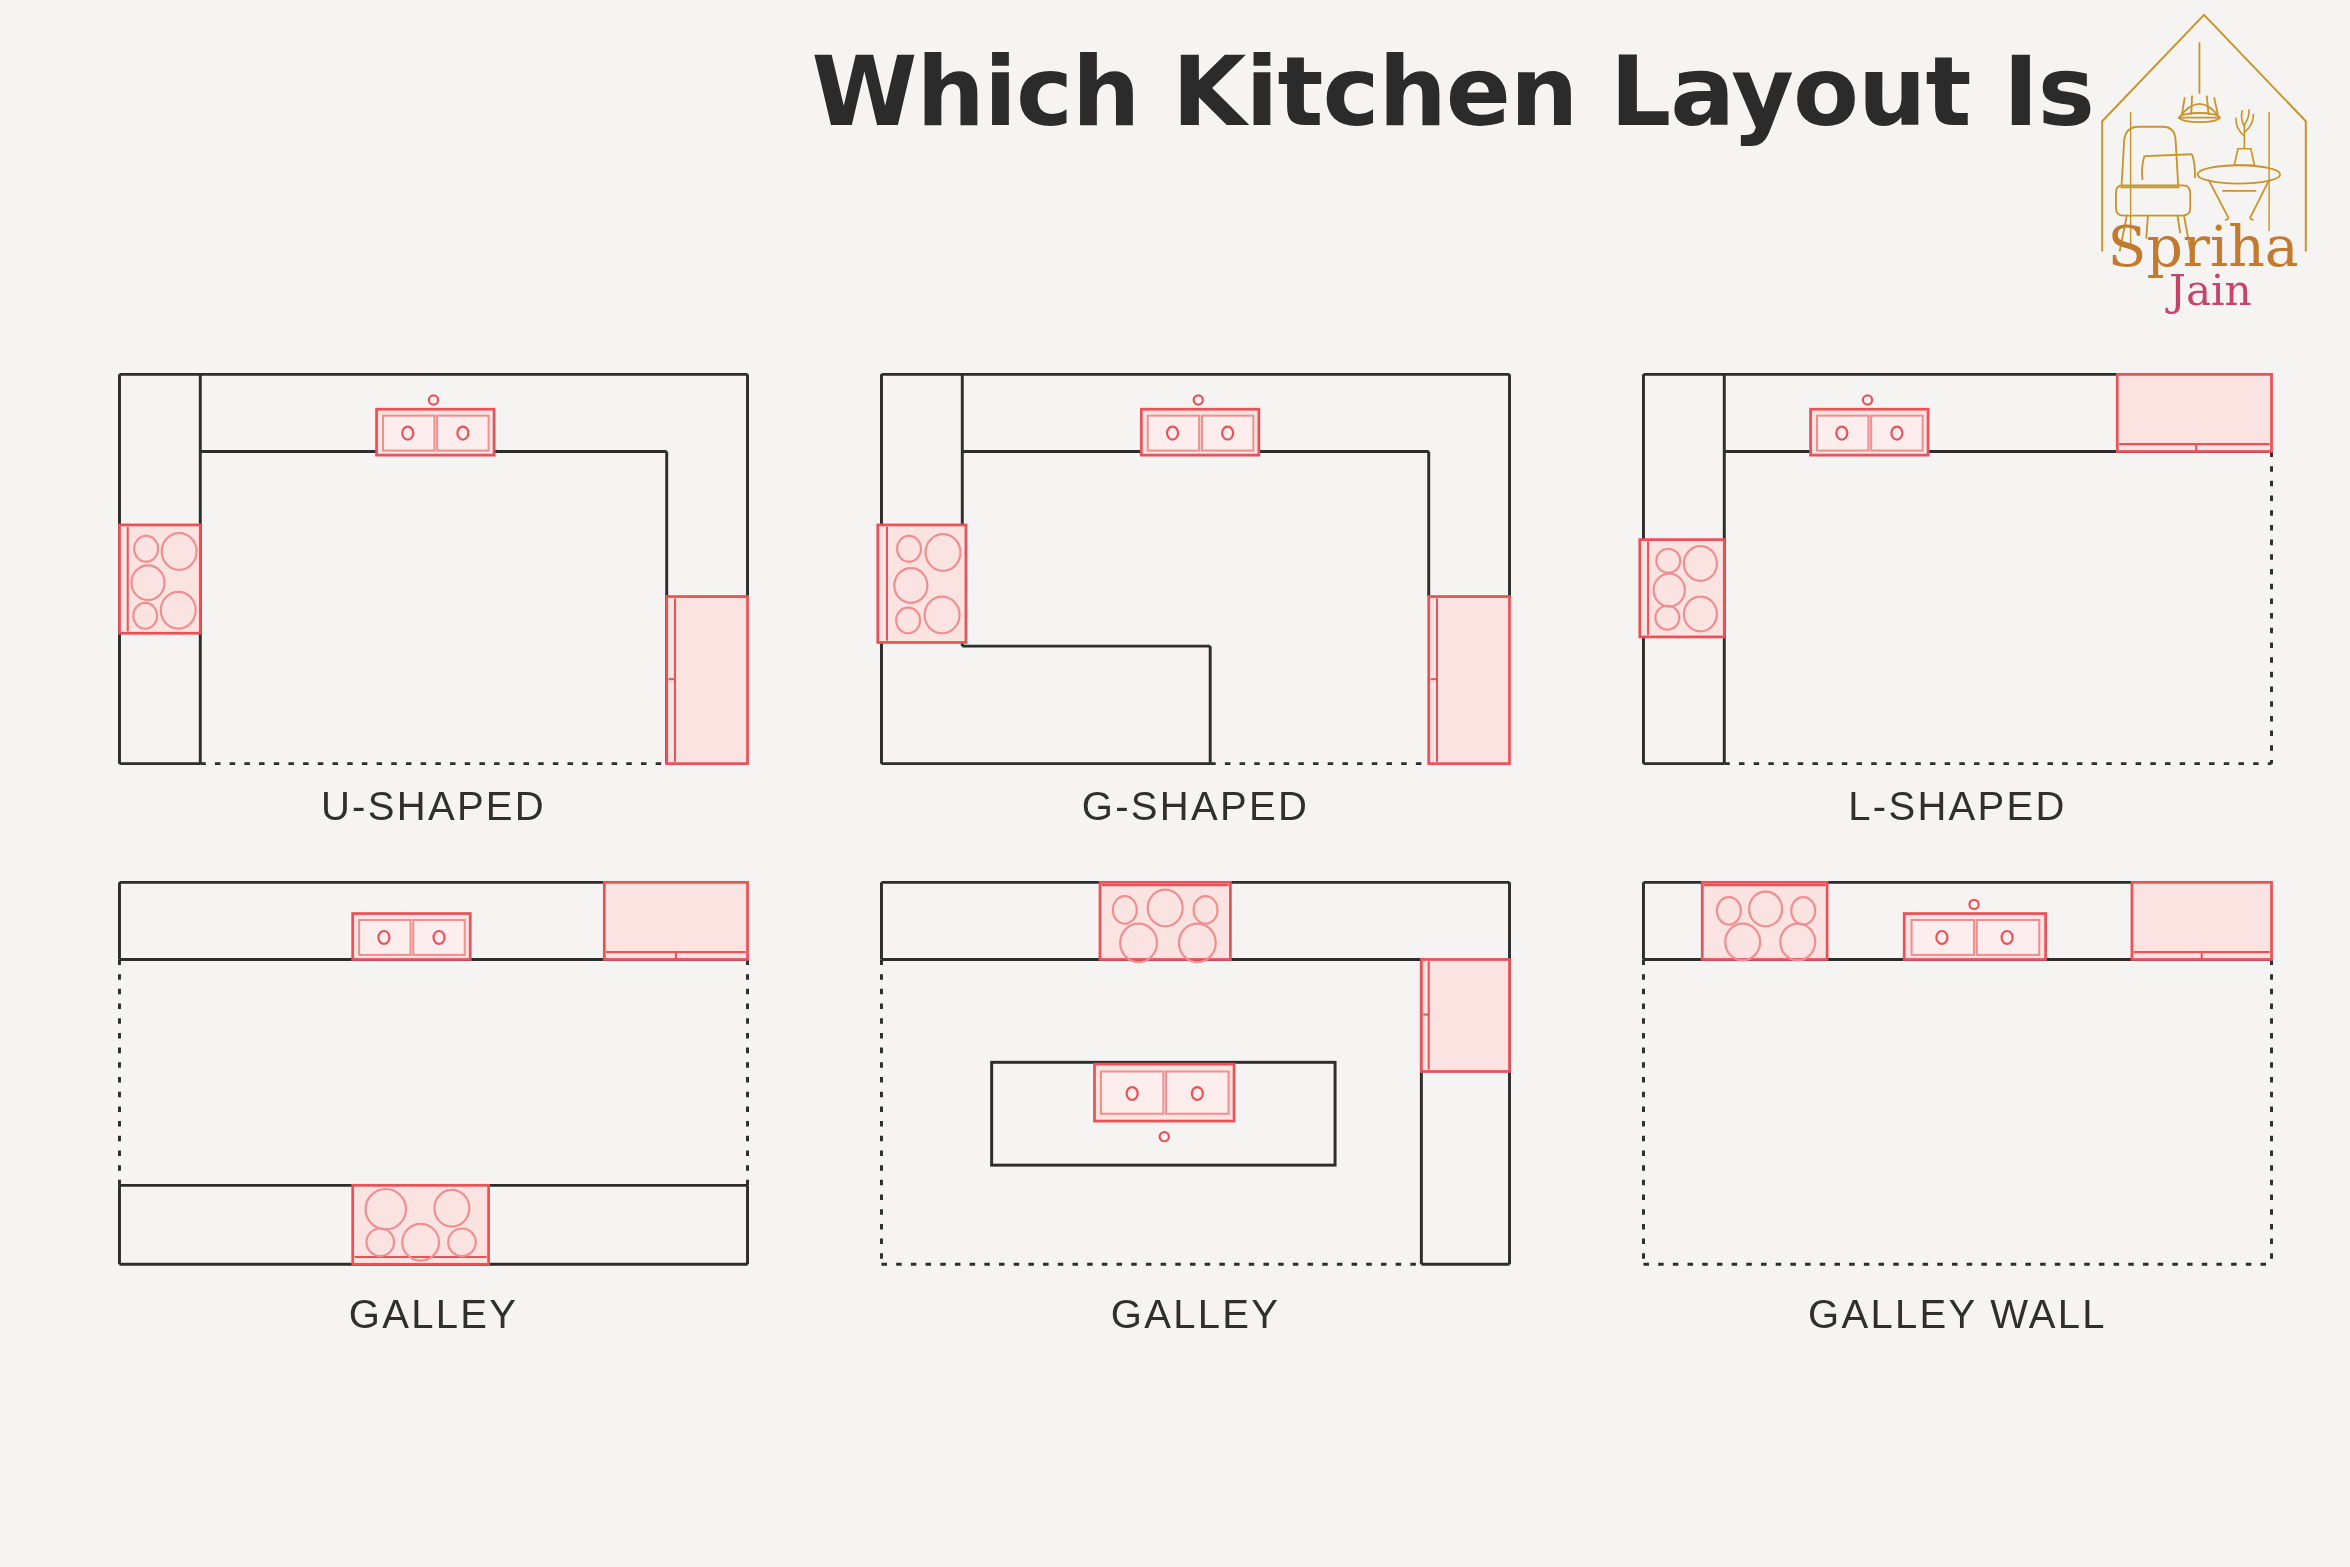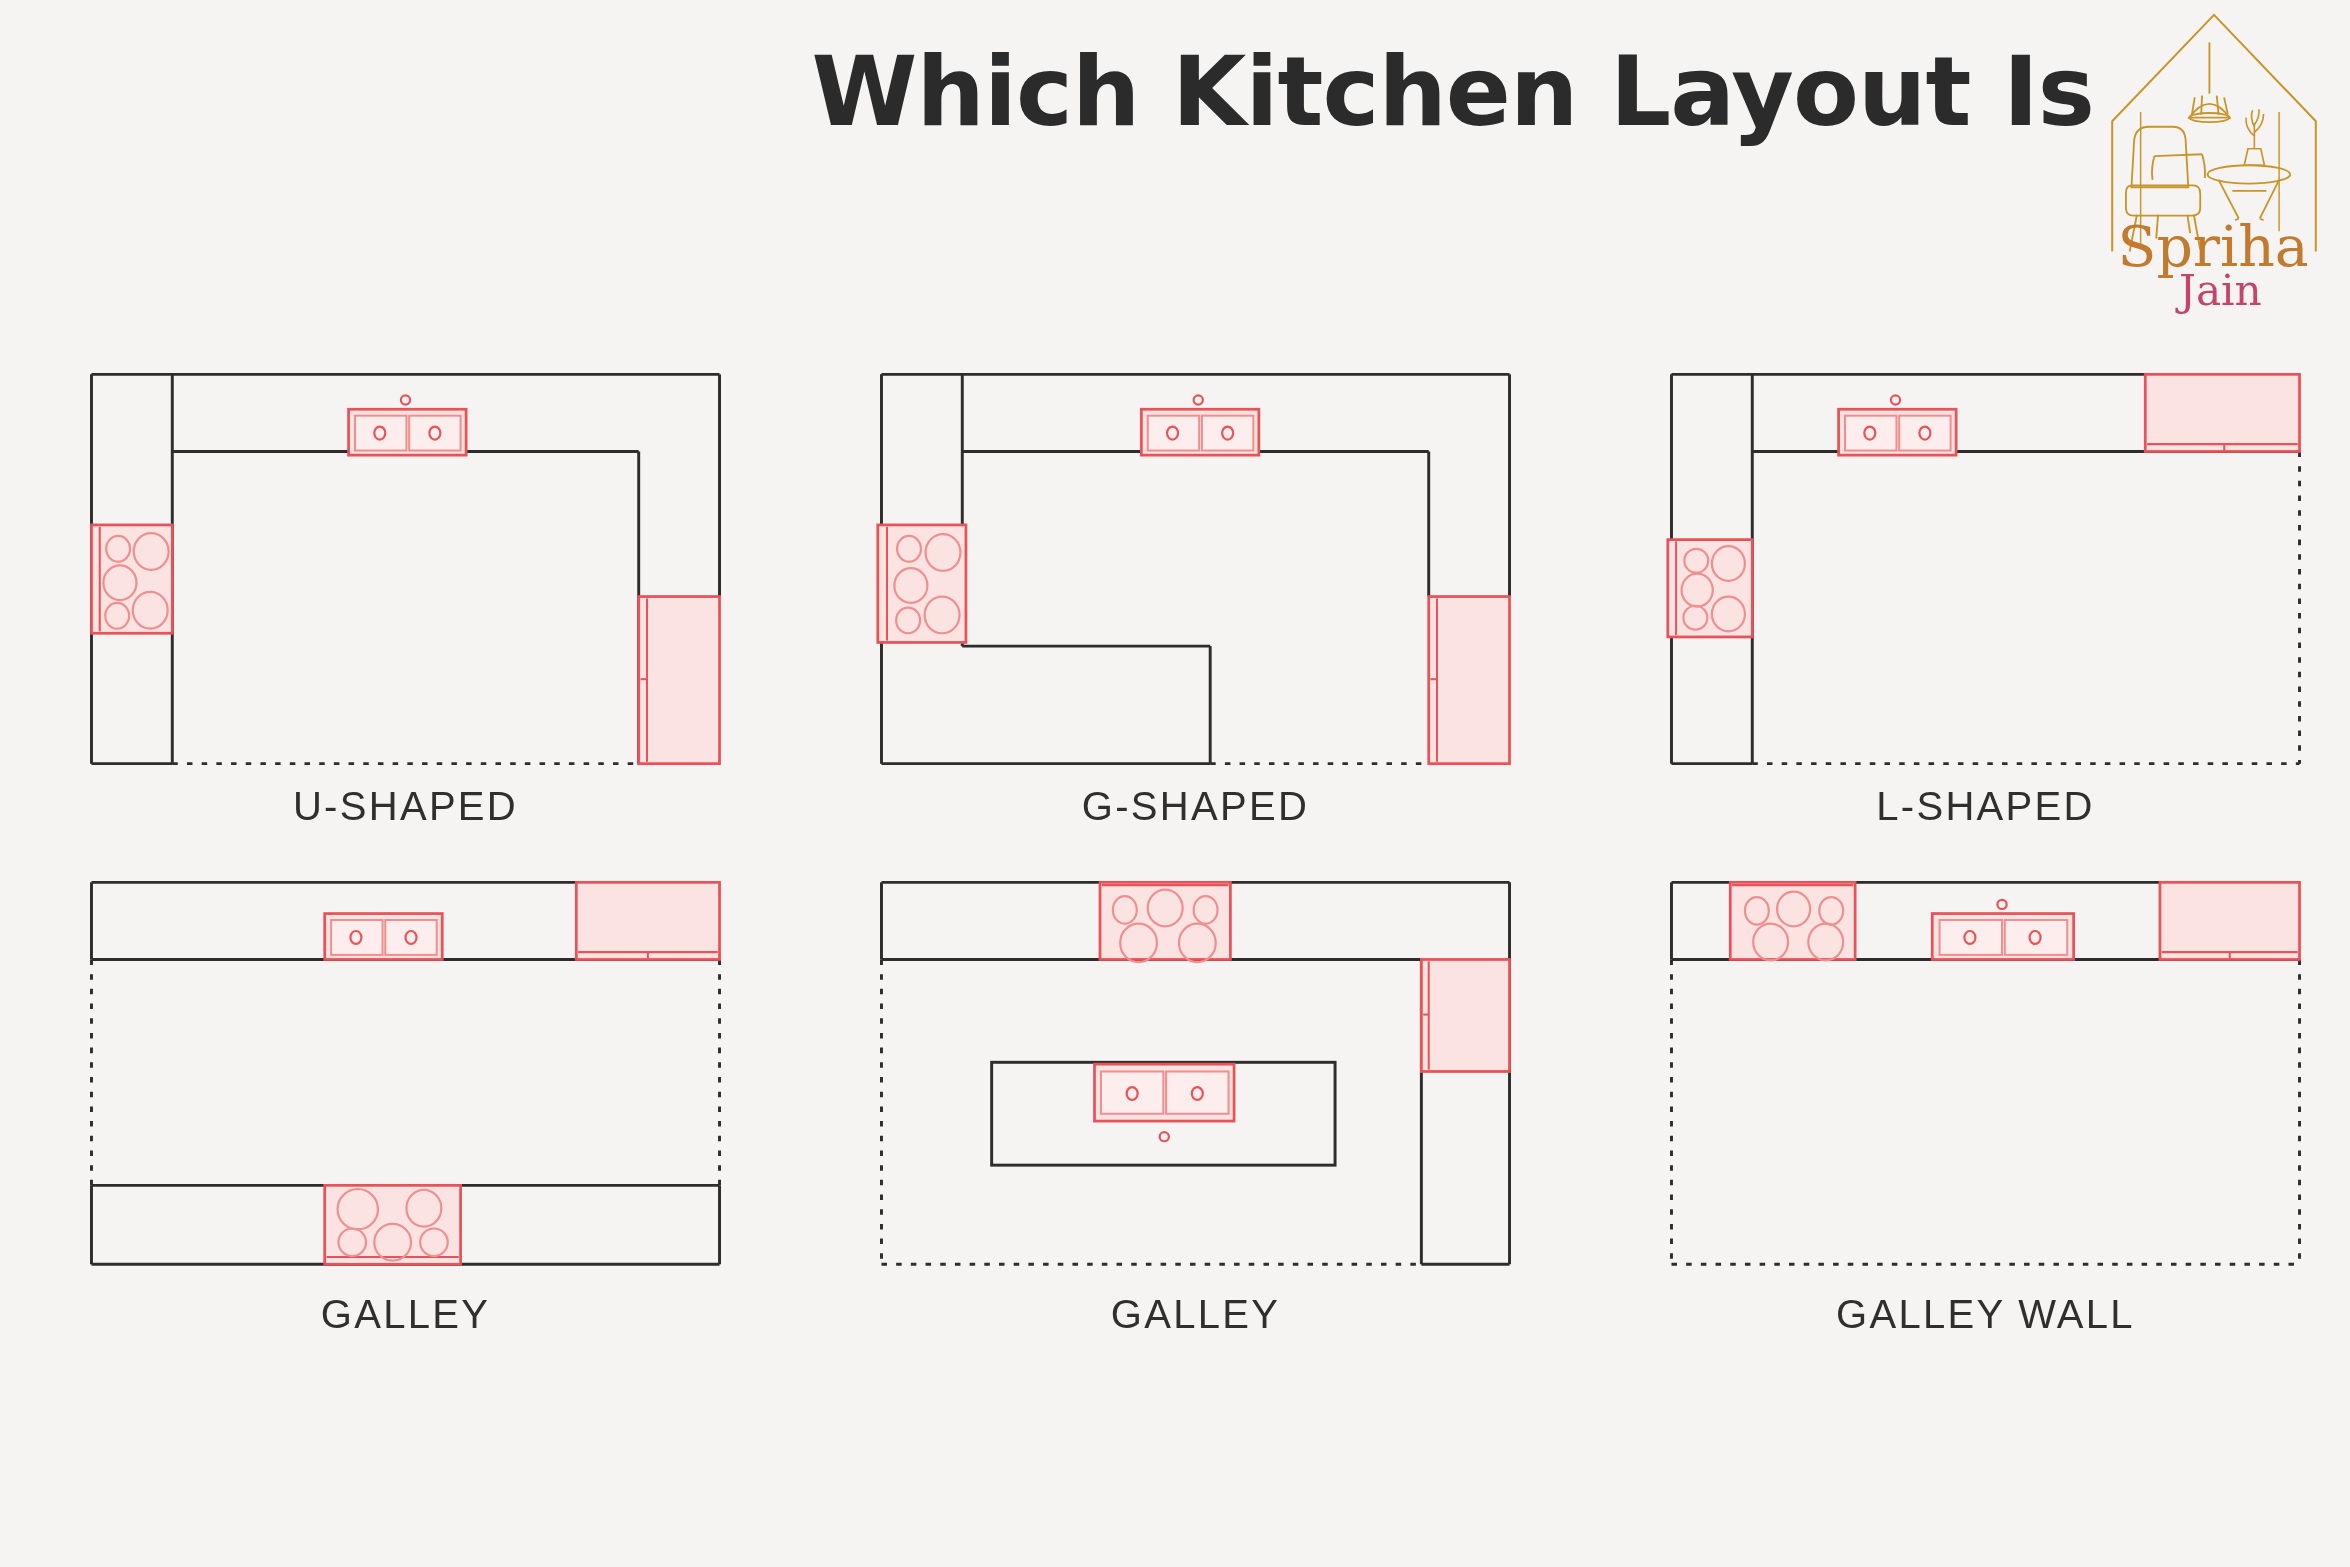--- a/index.html
+++ b/index.html
@@ -23,35 +23,35 @@
     font-weight:700;
     line-height:1.02;
     letter-spacing:-0.9px;
     color:#2b2b2b;
     font-family:"DejaVu Sans", sans-serif;
   }
 
   
   .logo{
     position:absolute;
-    right:22px;top:1.8px;
+    right:32px;top:1.8px;
     width:230px;height:321px;
   }
 
   
   .grid{
     position:absolute;
     left:0;top:367px;
     width:2351px;
   }
   .row{
     display:flex;
     justify-content:center;
     align-items:flex-start;
-    gap:92px;
+    gap:64px;
     padding-left:40px;
   }
   .row.row2{margin-top:46px;}
   .cell{
     width:698px;
     display:flex;
     flex-direction:column;
     align-items:center;
   }
   .diagram{

